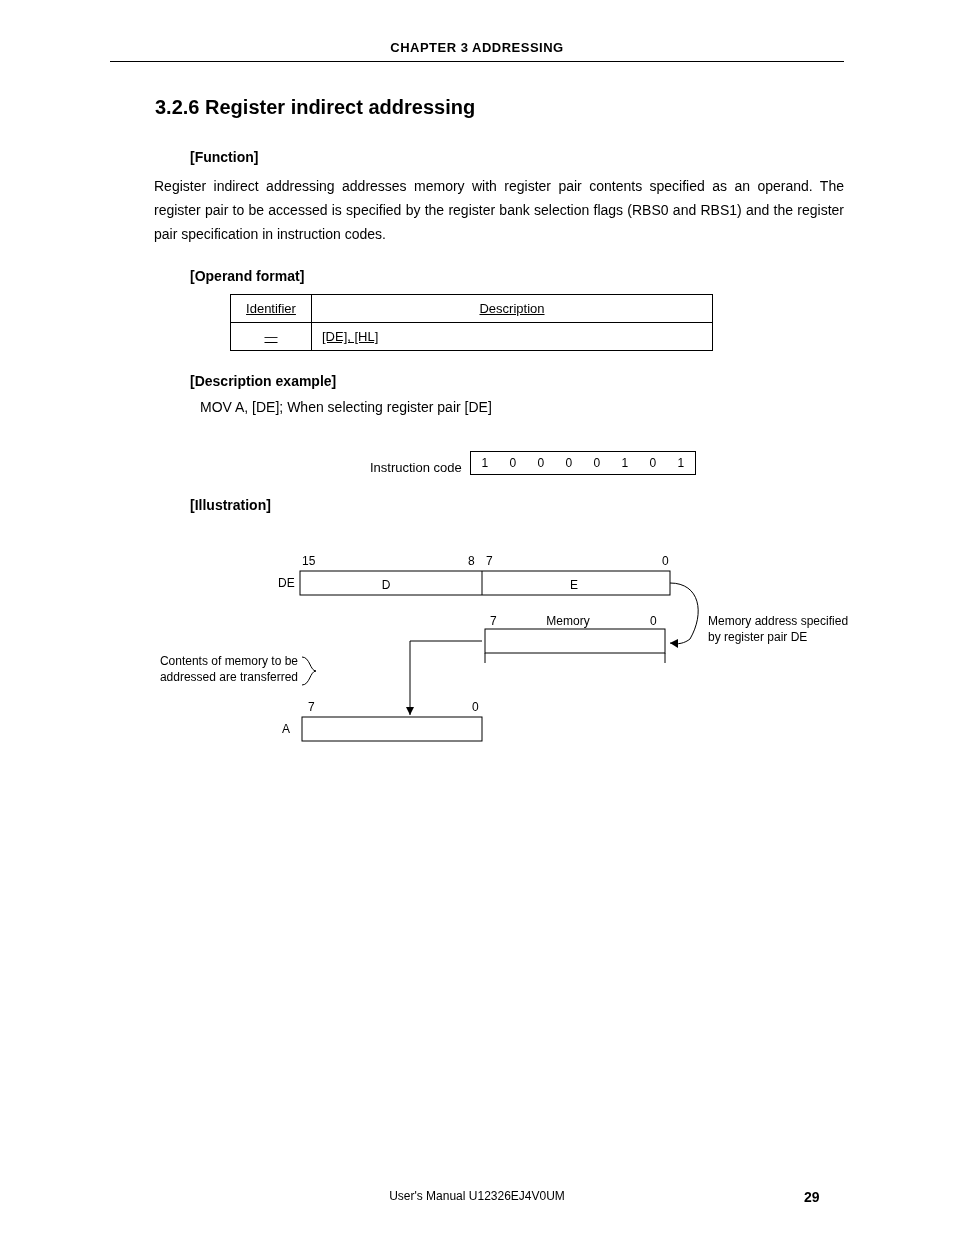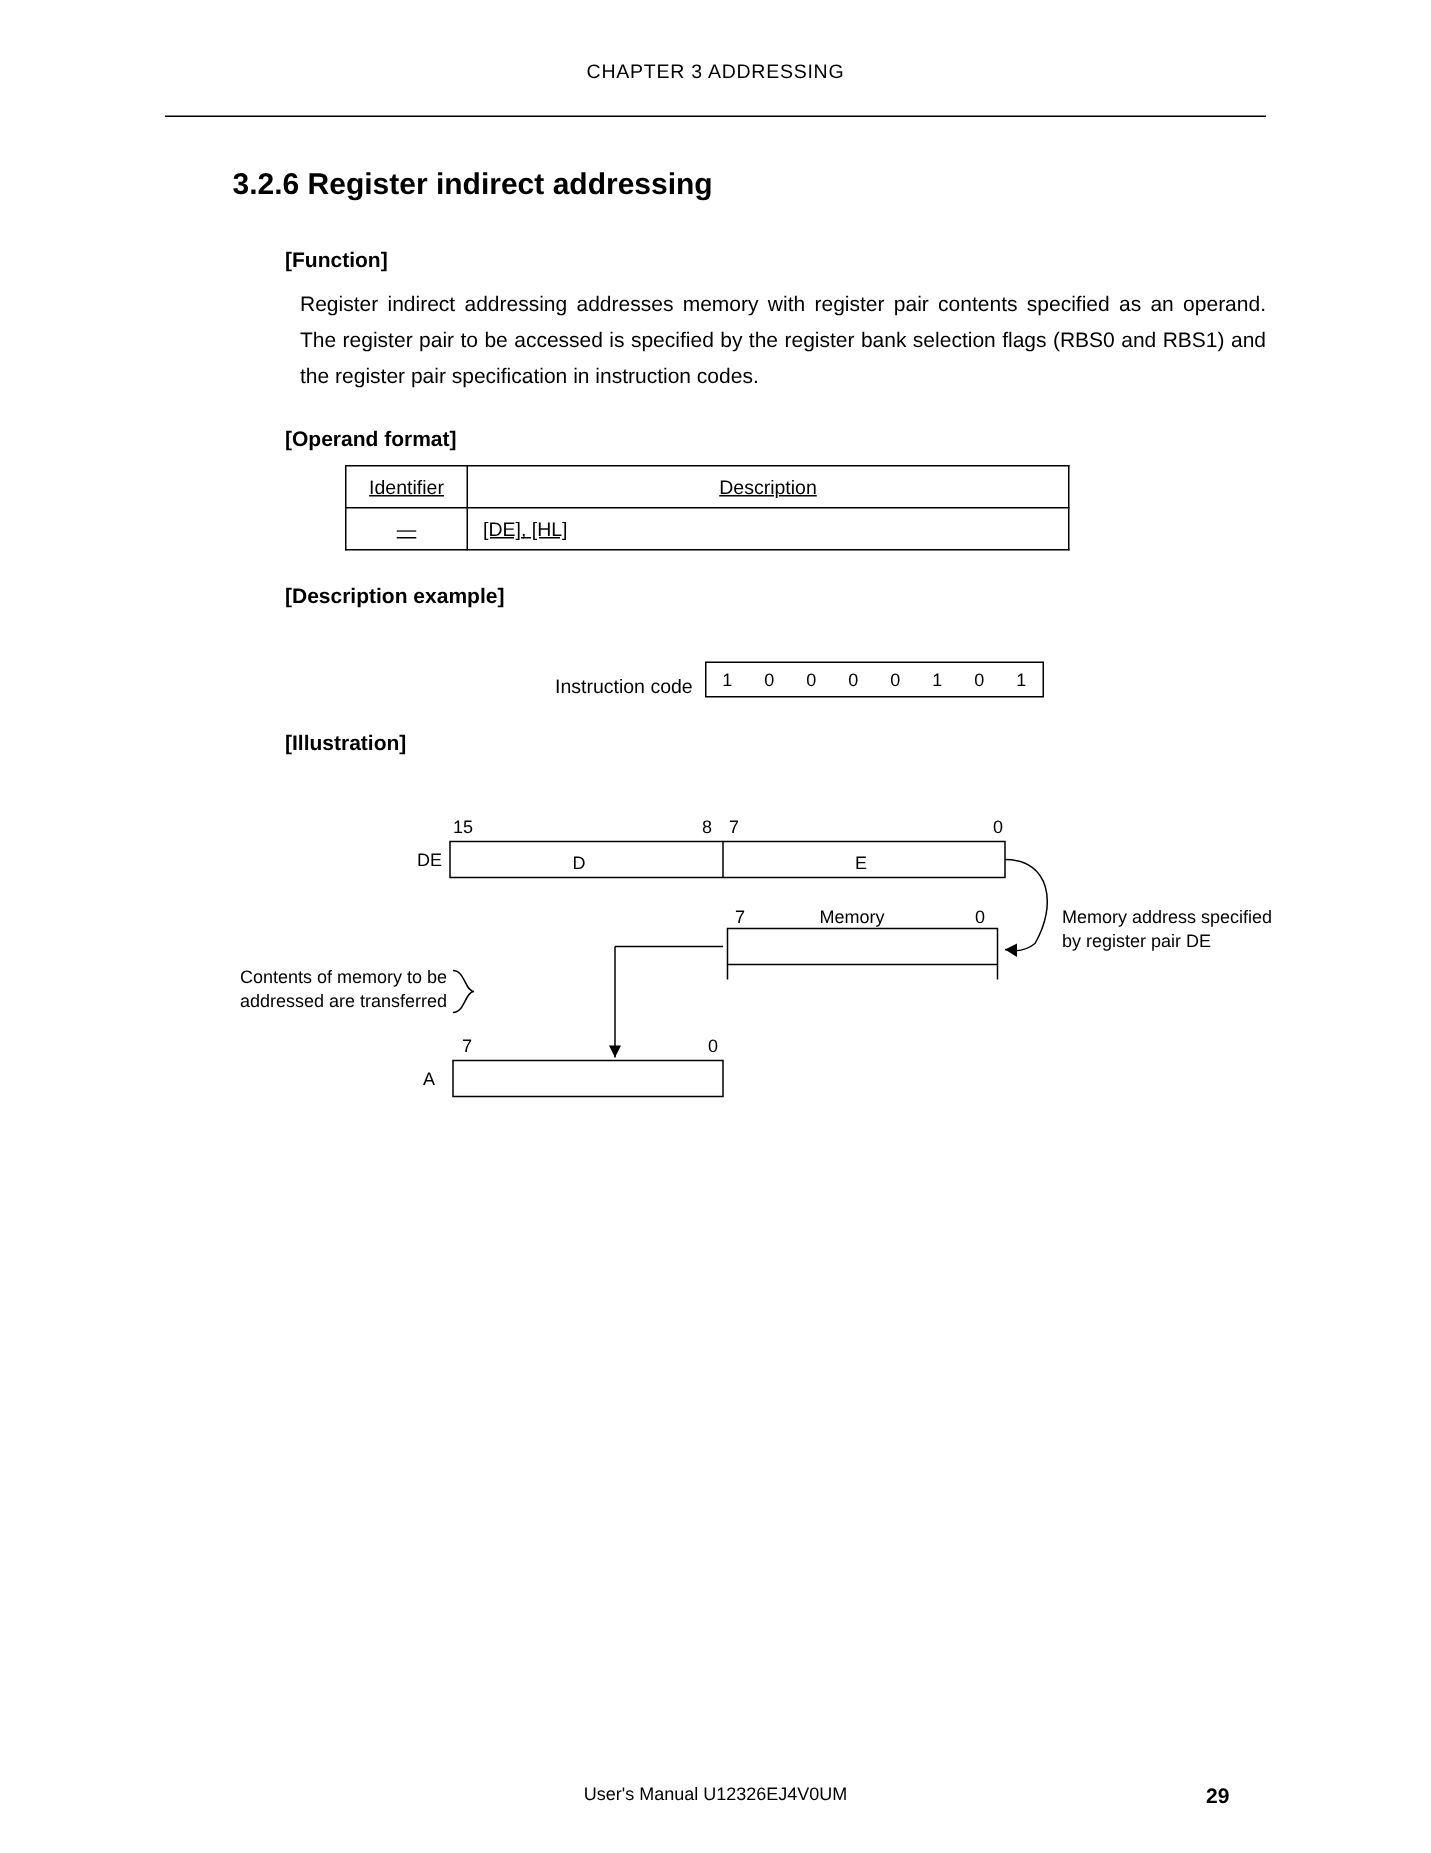--- a/index.html
+++ b/index.html
@@ -13,41 +13,41 @@
   .page {
     padding: 40px 110px 40px 110px;
     box-sizing: border-box;
     width: 954px;
     min-height: 1235px;
     position: relative;
   }
   .chapter-header {
     text-align: center;
     font-size: 13px;
-    font-weight: normal;
+    font-weight: bold;
     letter-spacing: 0.5px;
-    padding-bottom: 22px;
+    padding-bottom: 6px;
     border-bottom: 1px solid #000;
     margin-bottom: 34px;
   }
   .section-title {
     font-size: 20px;
     font-weight: bold;
     margin: 0 0 30px 45px;
   }
   .sub-head {
     font-size: 14px;
     font-weight: bold;
     margin: 22px 0 10px 65px;
     padding-left: 15px;
   }
   .body-text {
     font-size: 14px;
     line-height: 1.7;
-    margin-left: 90px;
+    margin-left: 44px;
     text-align: justify;
   }
   .example-text {
     font-size: 14px;
     margin-left: 90px;
     margin-top: 6px;
   }
   table.operand {
     border-collapse: collapse;
     margin-left: 120px;
@@ -132,20 +132,21 @@
       <th class="desccol">Description</th>
     </tr>
     <tr>
       <td class="idcell">—</td>
       <td class="desccell">[DE], [HL]</td>
     </tr>
   </tbody>
     </table>
 
   <div class="sub-head">[Description example]</div>
+  <div class="example-text">MOV A, [DE]; When selecting register pair [DE]</div>
 
   <div class="instr-row">
     <div class="instr-label">Instruction code</div>
     <div class="bitbox">
       <div class="bit">1</div>
       <div class="bit">0</div>
       <div class="bit">0</div>
       <div class="bit">0</div>
       <div class="bit">0</div>
       <div class="bit">1</div>

